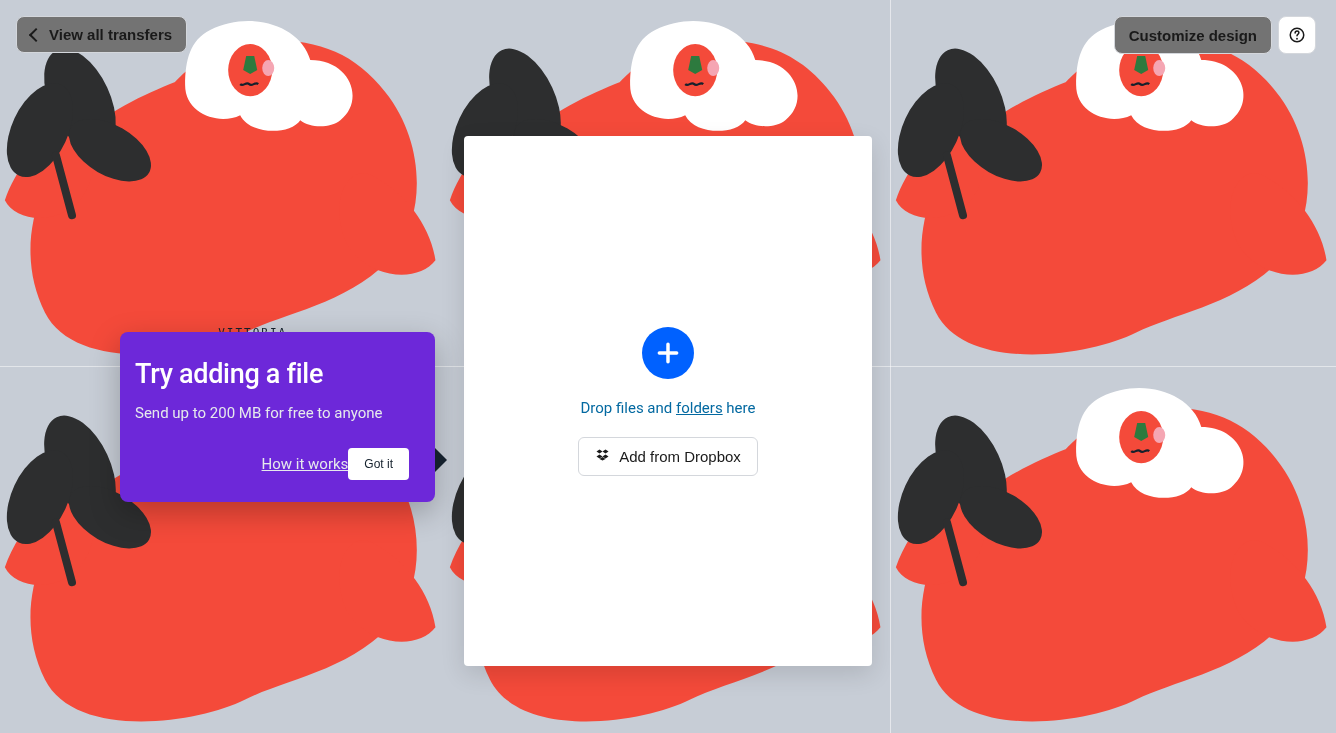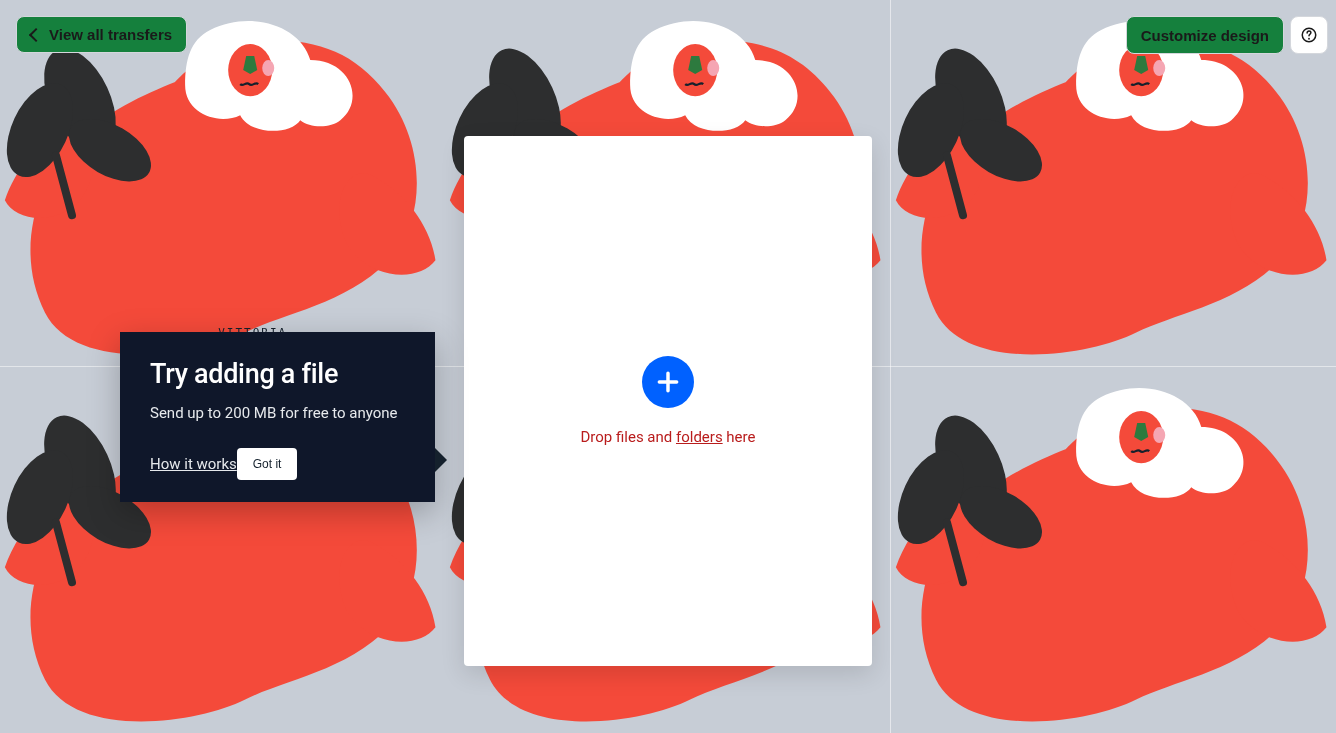--- a/index.html
+++ b/index.html
@@ -25,24 +25,24 @@
 
   
   .top-left, .top-right {
     position: absolute;
     top: 16px;
     z-index: 3;
     display: flex;
     gap: 0;
   }
   .top-left { left: 16px; }
-  .top-right { right: 8px; justify-content: center; }
+  .top-right { right: 20px; justify-content: center; }
 
   .pill-btn {
-    background: #15803d;
+    background: #737373;
     border: 1px solid #d4d7dc;
     border-radius: 8px;
     padding: 9px 14px;
     font-size: 15px;
     font-weight: 600;
     color: #1a1a1a;
     display: inline-flex;
     align-items: center;
     gap: 8px;
     cursor: pointer;
@@ -90,21 +90,21 @@
     width: 52px; height: 52px;
     background: #0061ff;
     border-radius: 50%;
     display: flex; align-items: center; justify-content: center;
     cursor: pointer;
   }
   .plus-circle svg { width: 26px; height: 26px; }
 
   .drop-text {
     font-size: 15px;
-    color: #b91c1c;
+    color: #0369a1;
     text-align: center;
   }
   .drop-text .folders {
     text-decoration: underline;
     cursor: pointer;
   }
 
   .add-dropbox-btn {
     background: #ffffff;
     border: 1px solid #d4d7dc;
@@ -118,24 +118,24 @@
     gap: 8px;
     cursor: pointer;
   }
 
   
   .coach {
     position: absolute;
     left: 120px;
     top: 332px;
     width: 315px;
-    background: #0f172a;
+    background: #6d28d9;
     color: #ffffff;
-    border-radius: 0;
-    padding: 26px 26px 22px 30px;
+    border-radius: 8px;
+    padding: 26px 26px 22px 15px;
     z-index: 4;
     box-shadow: 0 10px 30px rgba(0,0,0,0.25);
   }
   .coach::after {
     content: "";
     position: absolute;
     right: -12px;
     top: 116px;
     width: 0; height: 0;
     border-top: 12px solid transparent;
@@ -150,21 +150,21 @@
     color: #ffffff;
   }
   .coach p {
     font-size: 15px;
     color: #e6e9ec;
     margin-bottom: 26px;
   }
   .coach-footer {
     display: flex;
     align-items: center;
-    justify-content: flex-start;
+    justify-content: flex-end;
     margin-top: 24px;
   }
   .coach-footer a {
     color: #e6e9ec;
     font-size: 15px;
     text-decoration: underline;
     cursor: pointer;
   }
   .coach-footer button {
     background: #ffffff;
@@ -319,20 +319,26 @@
 
 <div class="card">
   <div class="plus-circle">
     <svg viewBox="0 0 24 24">
       <path d="M12 4v16M4 12h16" stroke="#ffffff" stroke-width="3.2" stroke-linecap="round"></path>
     </svg>
   </div>
   <div class="drop-text">
     <span>Drop files and </span><span class="folders">folders</span><span> here</span>
   </div>
+  <button class="add-dropbox-btn">
+    <svg viewBox="0 0 24 24" width="16" height="16">
+      <path fill="#1a1a1a" d="M6 2l6 4-6 4-6-4 6-4zm12 0l6 4-6 4-6-4 6-4zM6 12l6 4-6 4-6-4 6-4zm12 0l6 4-6 4-6-4 6-4zM12 17l6 4-6 3-6-3 6-4z" transform="scale(0.75) translate(3 1)"></path>
+    </svg>
+    <span>Add from Dropbox</span>
+  </button>
 </div>
 
 <div class="coach">
   <h2>Try adding a file</h2>
   <p>Send up to 200 MB for free to anyone</p>
   <div class="coach-footer">
     <a>How it works</a>
     <button>Got it</button>
   </div>
 </div>

